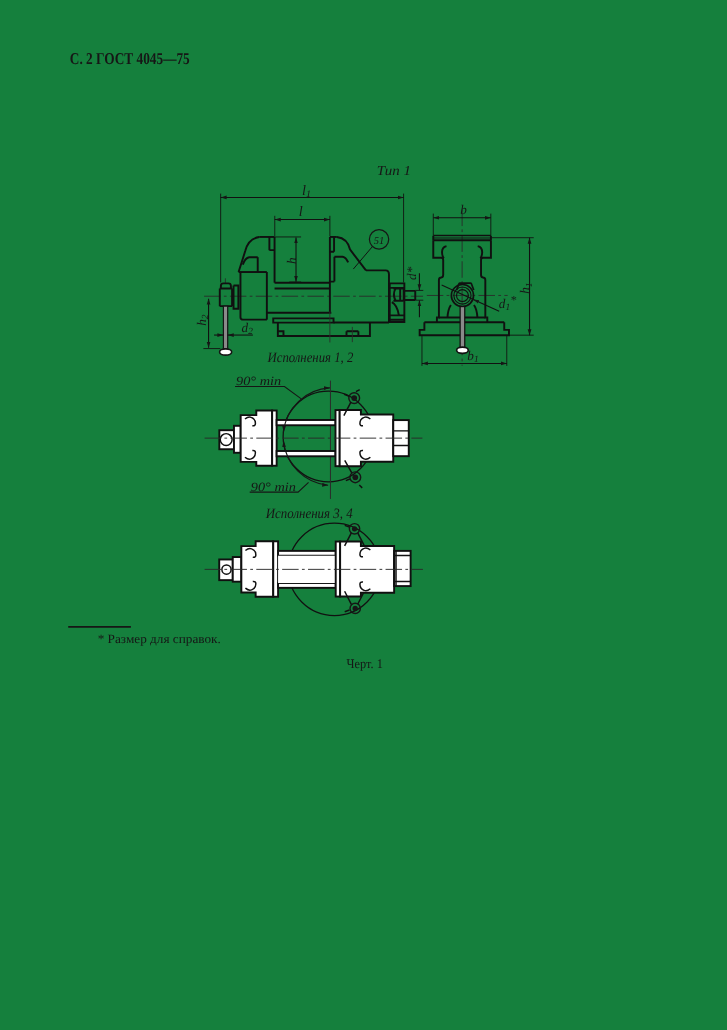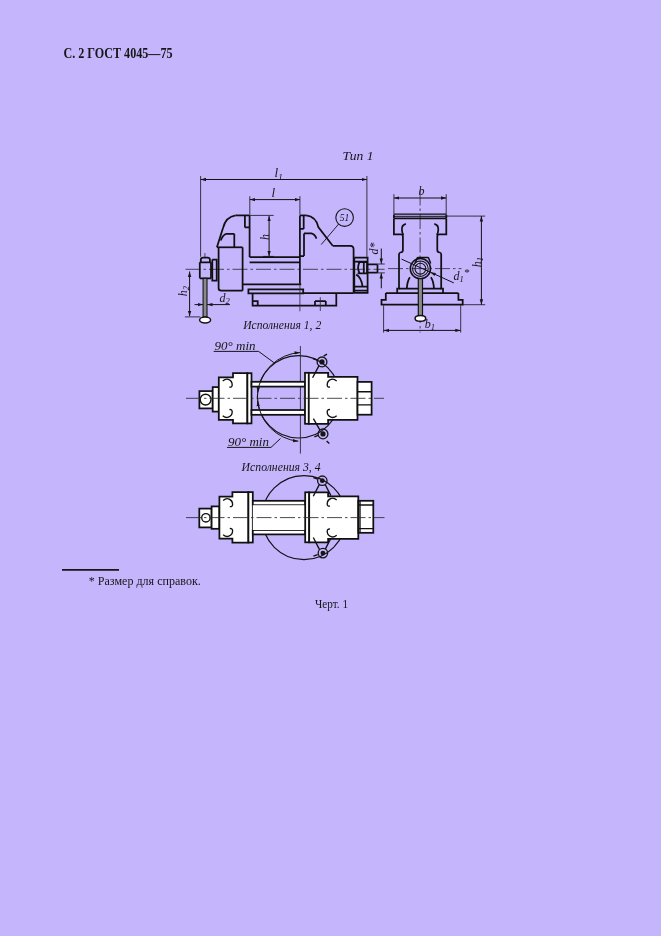--- a/index.html
+++ b/index.html
@@ -1,16 +1,16 @@
 <!DOCTYPE html>
 <html><head>
 <meta charset="utf-8">
 <style>
 html,body{margin:0;padding:0;background:#ffffff;}
-#page{position:relative;width:661px;height:936px;background:#c4b5fd;overflow:hidden;}
+#page{position:relative;width:661px;height:936px;background:#15803d;overflow:hidden;}
 svg{display:block}
 text{font-family:"Liberation Serif",serif;fill:#161616;}
 .it{font-style:italic;}
 </style>
 </head>
 <body>
 <div id="page">
 <svg width="661" height="936" viewBox="0 0 661 936">
 <defs>
 <marker id="ar" markerWidth="7" markerHeight="5" refX="5.4" refY="2" orient="auto-start-reverse" markerUnits="userSpaceOnUse">

